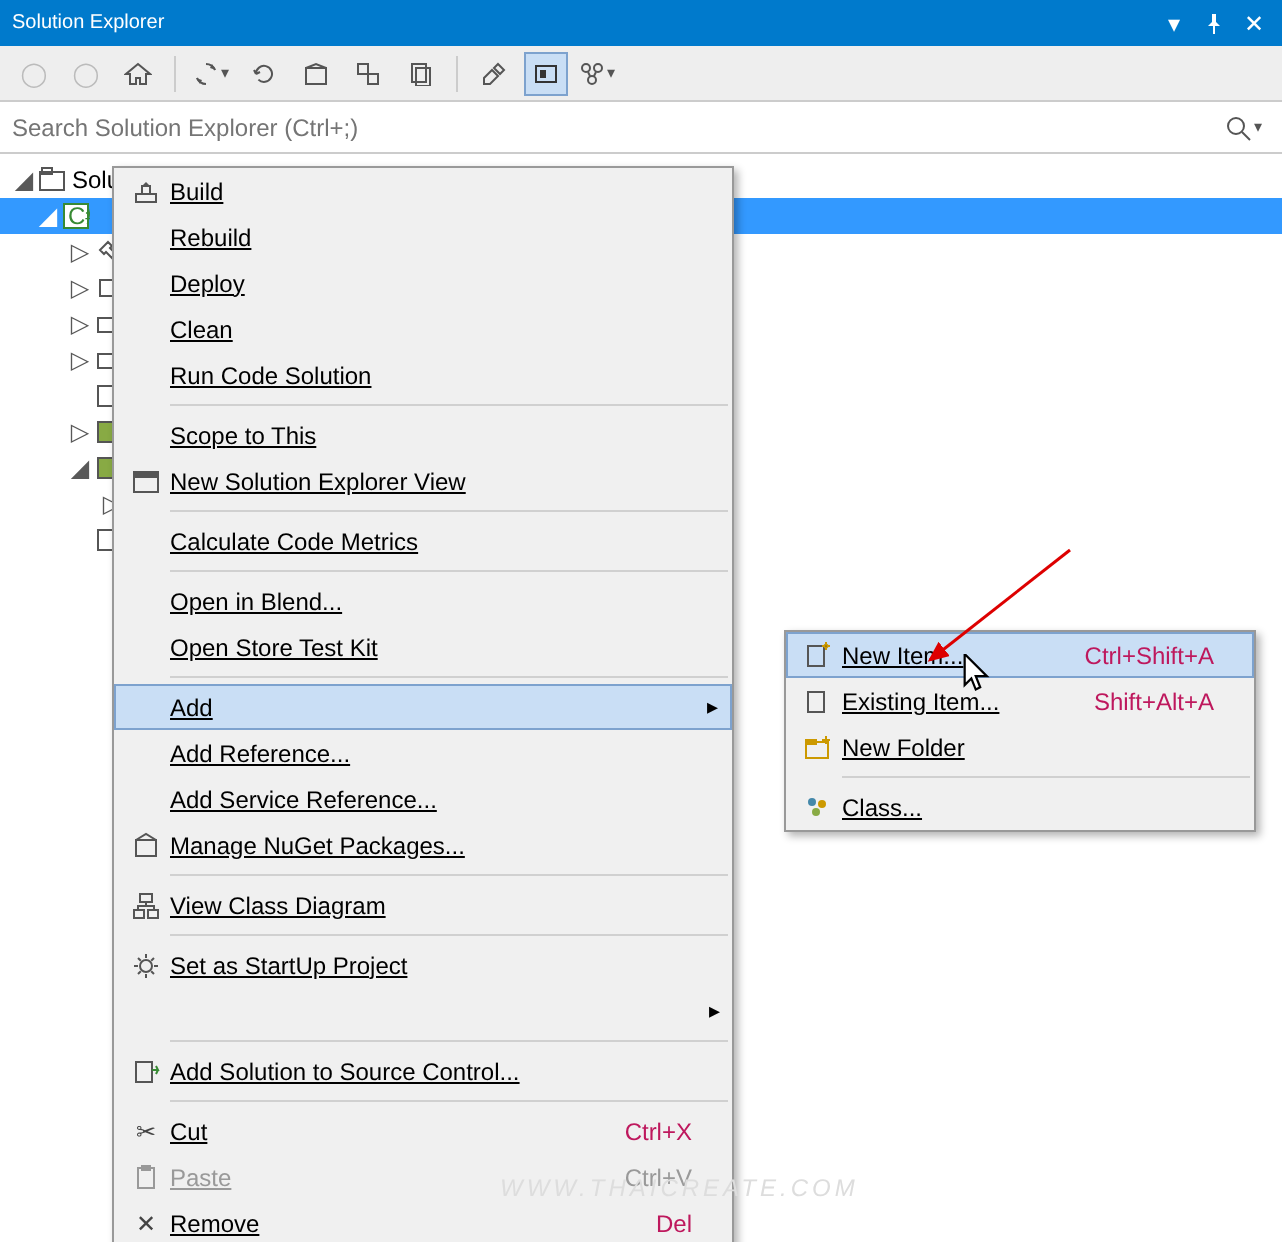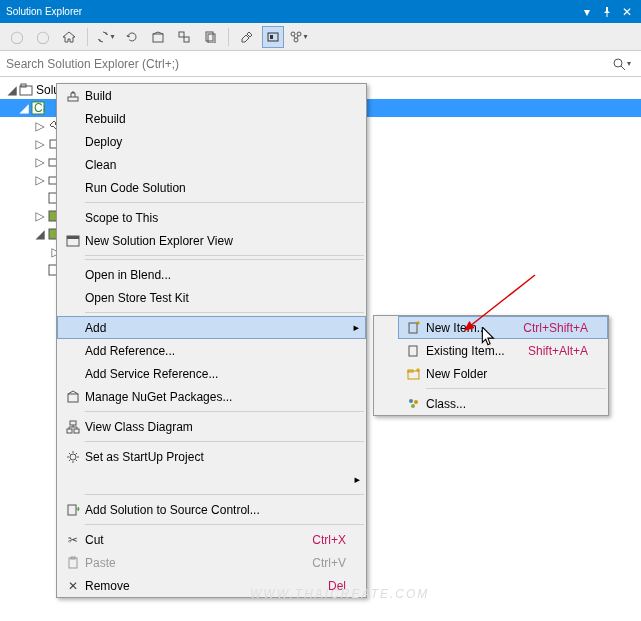--- a/index.html
+++ b/index.html
@@ -25,25 +25,25 @@
   .tree-row { display: flex; align-items: center; height: 18px; padding-left: 6px; }
   .tree-row.sel { background: #3399ff; }
   .tree-row .chev { width: 12px; text-align: center; color: #595959; font-size: 12px; }
   .tree-row .ic { width: 16px; height: 16px; display: inline-flex; align-items: center; justify-content: center; margin-right: 2px; }
   .tree-row .lbl { white-space: nowrap; }
   .indent1 { padding-left: 18px; }
   .indent2 { padding-left: 34px; }
 
   .ctxmenu { position: absolute; background: #f0f0f0; border: 1px solid #999; box-shadow: 2px 2px 4px rgba(0,0,0,0.3); }
   .ctxmenu.main { left: 56px; top: 83px; width: 311px; }
-  .ctxmenu.sub { left: 373px; top: 315px; width: 236px; padding-left: 24px; }
+  .ctxmenu.sub { left: 392px; top: 315px; width: 236px; }
   .mitem { display: flex; align-items: center; height: 23px; padding: 0 20px 0 4px; position: relative; }
   .mitem.sel { background: #c9def5; border: 1px solid #7da2ce; height: 23px; padding-left: 3px; padding-right: 19px; }
   .mitem .mic { width: 24px; display: inline-flex; align-items: center; justify-content: center; color: #444; font-size: 12px; }
-  .mitem .mlbl { flex: 1; color: #000; }
+  .mitem .mlbl { flex: 1; color: #000; text-decoration: underline; }
   .mitem.disabled .mlbl, .mitem.disabled .mic, .mitem.disabled .mshort { color: #999; }
   .mitem .mshort { color: #be185d; font-size: 12px; }
   .mitem .marrow { position: absolute; right: 6px; font-size: 11px; color: #000; }
   .msep { height: 1px; background: #d0d0d0; margin: 3px 2px 3px 28px; }
 
   .arrow-svg { position: absolute; left: 450px; top: 270px; pointer-events: none; }
   .watermark { position: absolute; left: 250px; top: 587px; color: #ddd; font-size: 12px; letter-spacing: 2px; pointer-events: none; font-style: italic; }
   .cursor { position: absolute; left: 481px; top: 327px; pointer-events: none; font-size: 16px; color: #000; }
 </style>
 </head>
@@ -260,20 +260,24 @@
   <div class="mitem">
       <span class="mic">
         <svg width="14" height="14" viewBox="0 0 14 14">
           <rect x="1" y="2" width="12" height="10" fill="none" stroke="#555"></rect>
           <rect x="1" y="2" width="12" height="3" fill="#555"></rect>
         </svg>
       </span>
       <span class="mlbl">New Solution Explorer View</span>
     </div>
   <div class="msep"></div>
+  <div class="mitem">
+      <span class="mic"></span>
+      <span class="mlbl">Calculate Code Metrics</span>
+    </div>
   <div class="msep"></div>
   <div class="mitem">
       <span class="mic"></span>
       <span class="mlbl">Open in Blend...</span>
     </div>
   <div class="mitem">
       <span class="mic"></span>
       <span class="mlbl">Open Store Test Kit</span>
     </div>
   <div class="msep"></div>

